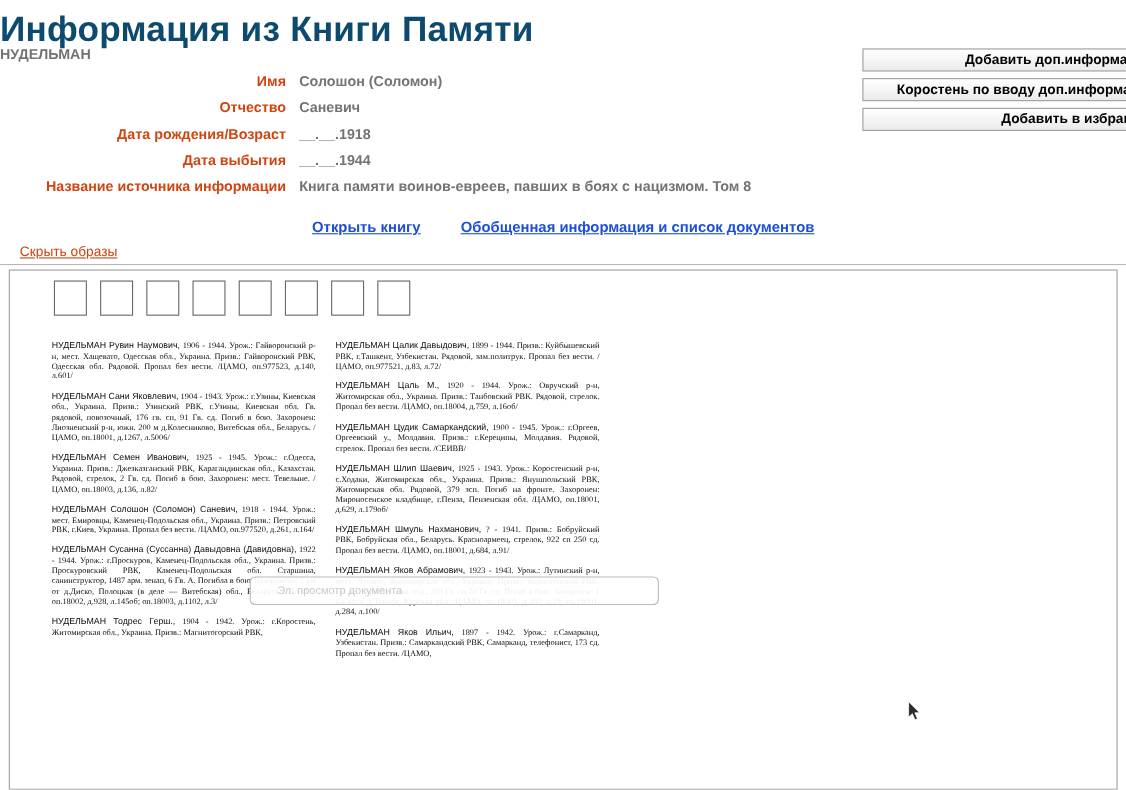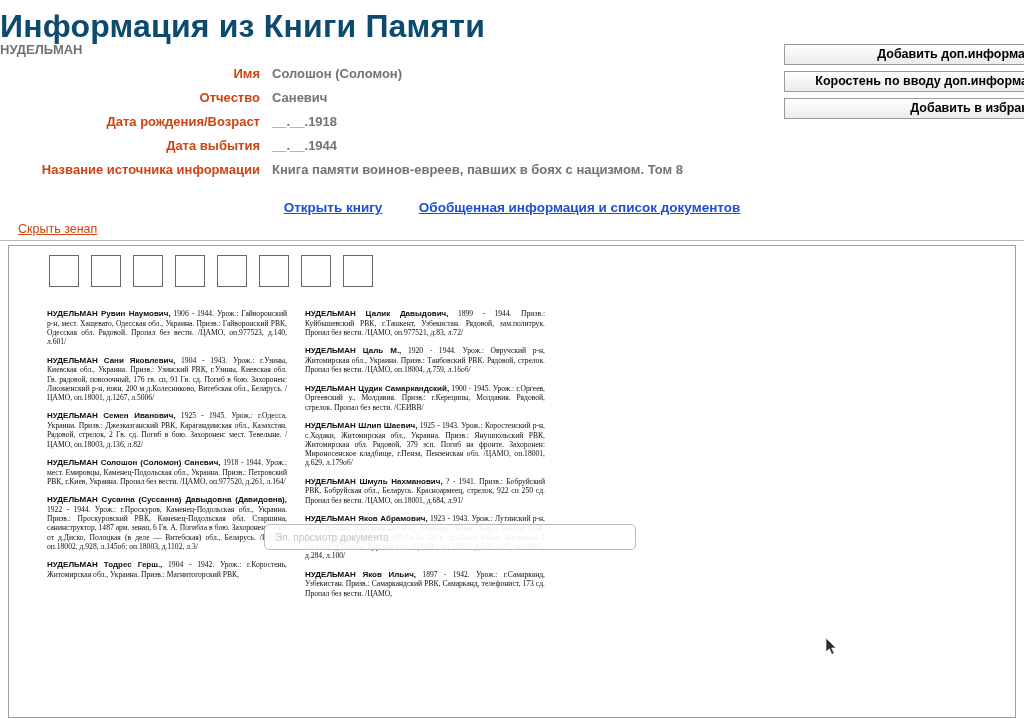--- a/index.html
+++ b/index.html
@@ -129,40 +129,39 @@
   .col{width:240px;}
   .entry{
     margin-bottom:9px;
     font-size:7.6px;
     line-height:1.22;
     color:#0e0e0e;
     text-align:justify;
     font-family:"Liberation Serif", serif;
   }
   .entry .name{
-    font-weight:bold;
+    font-weight:normal;
     font-size:8px;
     font-family:"Liberation Sans", sans-serif;
   }
   .entry .body{font-weight:normal;}
   
   .overlay-box{
     position:absolute;
     left:188px;top:215px;
     width:372px;height:26px;
     border:1px solid #b9b9b9;
     border-radius:5px;
     background:rgba(255,255,255,0.92);
     color:#c9c9c9;
     font-size:10px;
     line-height:26px;
-    padding-left:10px;
-    box-sizing:border-box;
-    overflow:hidden;
-    margin-left:37px;
+    padding-left:24px;
+    box-sizing:border-box;
+    overflow:hidden;
   }
   .cursor{
     position:absolute;
     left:826px;top:638px;
     width:12px;height:18px;
     pointer-events:none;
   }
   .cursor svg{display:block;}
 </style>
 </head>
@@ -200,21 +199,21 @@
   <div class="side-btn">Добавить доп.информацию</div>
   <div class="side-btn">Коростень по вводу доп.информации</div>
   <div class="side-btn">Добавить в избранное</div>
 </div>
 
 <div class="links-row">
   <a>Открыть книгу</a>
   <a>Обобщенная информация и список документов</a>
 </div>
 
-<div class="hide-images">Скрыть зенап</div>
+<div class="hide-images">Скрыть образы</div>
 <div class="hr-top"></div>
 
 <div class="viewer">
   <div class="thumb-strip">
     <div class="thumb"></div>
     <div class="thumb"></div>
     <div class="thumb"></div>
     <div class="thumb"></div>
     <div class="thumb"></div>
     <div class="thumb"></div>

